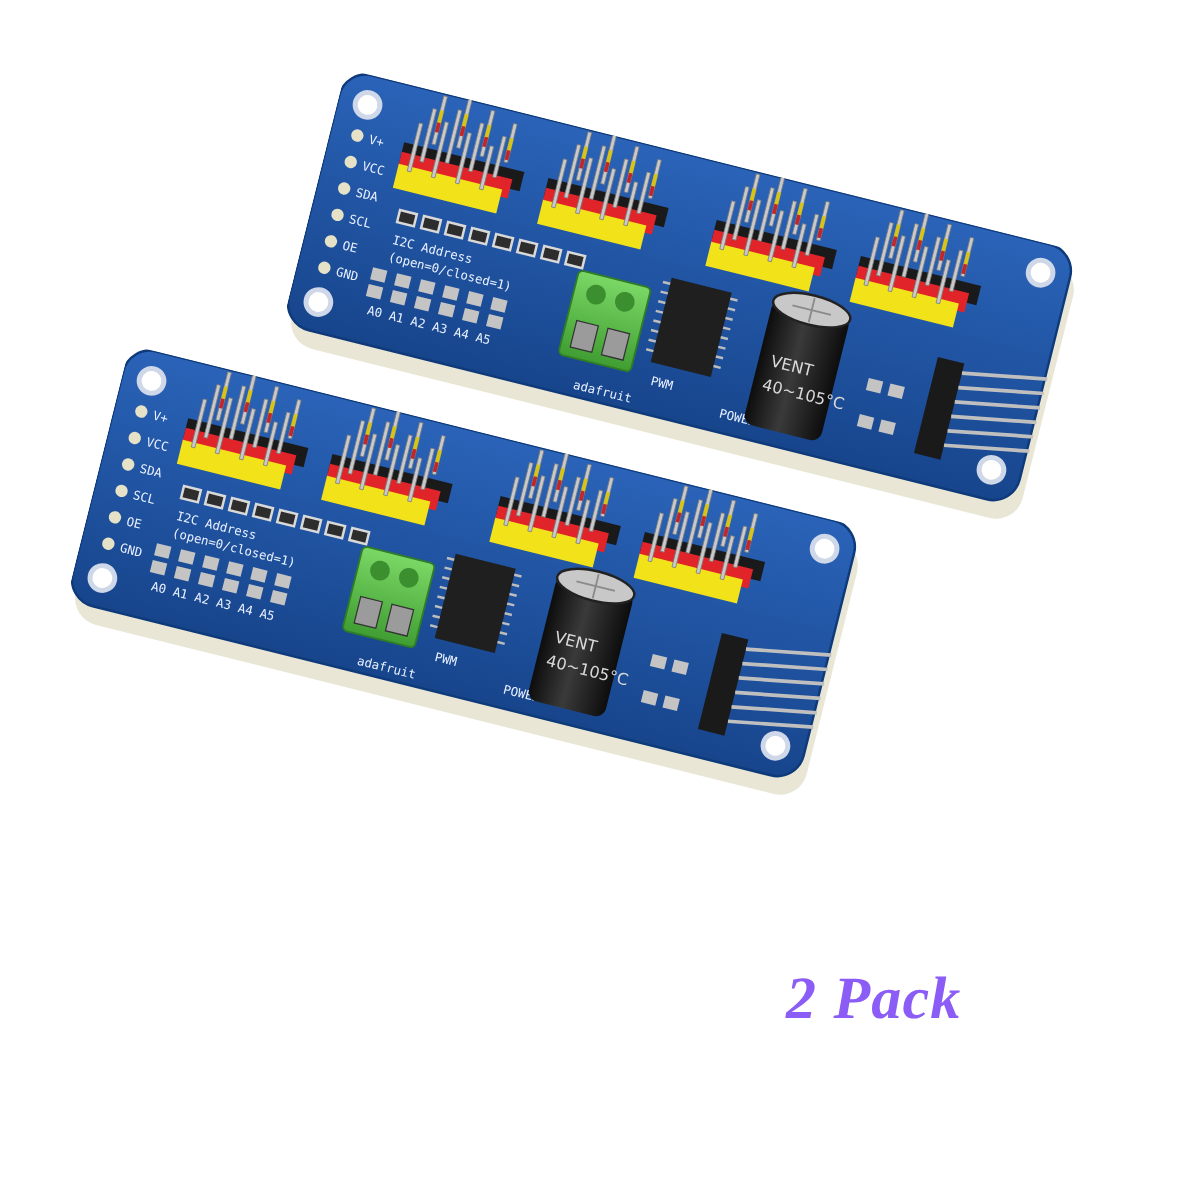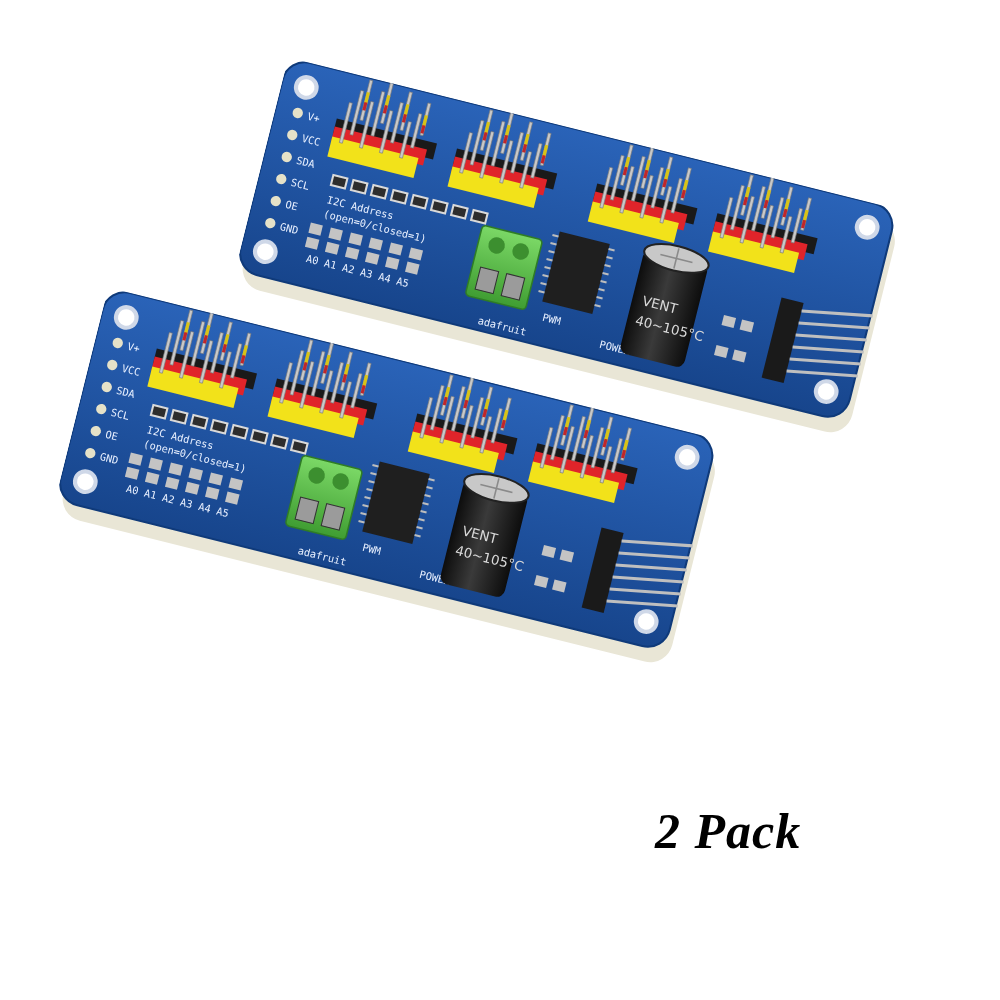--- a/index.html
+++ b/index.html
@@ -3,21 +3,21 @@
   <meta charset="utf-8">
   <style>
     html, body { margin: 0; padding: 0; background: #ffffff; }
     body { width: 1000px; height: 1000px; position: relative; overflow: hidden;
            font-family: "DejaVu Sans", sans-serif; }
     .stage { position: absolute; left: 0; top: 0; width: 1000px; height: 1000px; }
     .board { position: absolute; }
     .caption {
       position: absolute; left: 655px; top: 802px;
       font-family: "Liberation Serif", serif; font-style: italic; font-weight: bold;
-      font-size: 50px; color: #000000; letter-spacing: 1px; white-space: nowrap;
+      font-size: 50px; color: #8b5cf6; letter-spacing: 1px; white-space: nowrap;
     }
     .silk { font-family: "DejaVu Sans Mono", monospace; fill: #e8f0ff; font-size: 10px; }
     .cap-text { font-family: "DejaVu Sans", sans-serif; fill: #d9d9d9; font-size: 13px; }
   </style>
 </head>
 <body>
 
 <div class="stage">
 
   <svg width="0" height="0" style="position:absolute">

